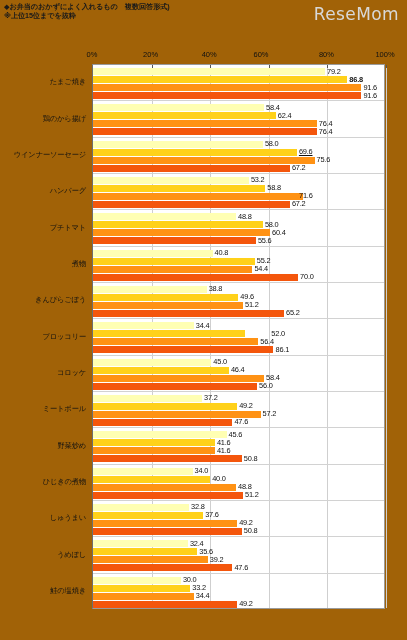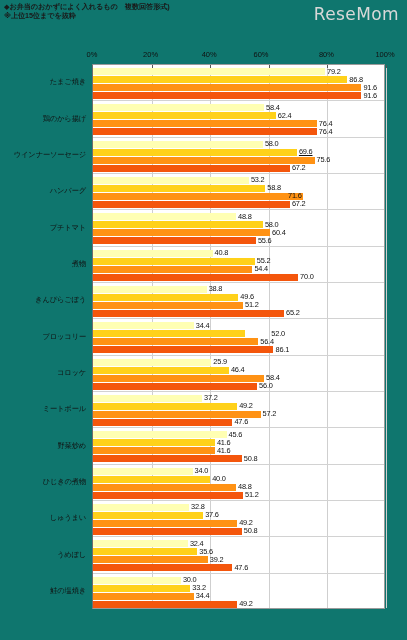--- a/index.html
+++ b/index.html
@@ -7,21 +7,21 @@
     margin: 0; padding: 0;
     width: 407px; height: 640px;
     background: #ffffff;
     font-family: "Liberation Sans", "DejaVu Sans", sans-serif;
     overflow: hidden;
   }
   #page {
     position: relative;
     width: 407px;
     height: 640px;
-    background: #0f766e;
+    background: #a16207;
   }
 
   
   #header {
     position: absolute;
     left: 4px; top: 3px;
     width: 280px;
     line-height: 1.22;
   }
   .hdr-line {
@@ -217,21 +217,21 @@
           <div class="tick-mark" style="left: 293px;"></div>
         </div>
       <div id="groups">
           <div class="group" style="height: 36.3333px;">
             <div class="bar-row">
               <div class="bar" style="width: 232.056px; background: rgb(255, 255, 179);"></div>
               <div class="bar-val" style="left: 234.056px;">79.2</div>
             </div>
             <div class="bar-row">
               <div class="bar" style="width: 254.324px; background: rgb(255, 209, 26);"></div>
-              <div class="bar-val" style="left: 256.324px;">86.8</div>
+              <div class="bar-val" style="left: 256.324px; font-weight: bold;">86.8</div>
             </div>
             <div class="bar-row">
               <div class="bar" style="width: 268.388px; background: rgb(255, 146, 20);"></div>
               <div class="bar-val" style="left: 270.388px;">91.6</div>
             </div>
             <div class="bar-row">
               <div class="bar" style="width: 268.388px; background: rgb(244, 86, 12);"></div>
               <div class="bar-val" style="left: 270.388px;">91.6</div>
             </div>
           </div>
@@ -275,21 +275,21 @@
             <div class="bar-row">
               <div class="bar" style="width: 155.876px; background: rgb(255, 255, 179);"></div>
               <div class="bar-val" style="left: 157.876px;">53.2</div>
             </div>
             <div class="bar-row">
               <div class="bar" style="width: 172.284px; background: rgb(255, 209, 26);"></div>
               <div class="bar-val" style="left: 174.284px;">58.8</div>
             </div>
             <div class="bar-row">
               <div class="bar" style="width: 209.788px; background: rgb(255, 146, 20);"></div>
-              <div class="bar-val" style="left: 195px;">71.6</div>
+              <div class="bar-val" style="left: 206px;">71.6</div>
             </div>
             <div class="bar-row">
               <div class="bar" style="width: 196.896px; background: rgb(244, 86, 12);"></div>
               <div class="bar-val" style="left: 198.896px;">67.2</div>
             </div>
           </div>
           <div class="group" style="height: 36.3333px;">
             <div class="bar-row">
               <div class="bar" style="width: 142.984px; background: rgb(255, 255, 179);"></div>
               <div class="bar-val" style="left: 144.984px;">48.8</div>
@@ -357,21 +357,21 @@
               <div class="bar-val" style="left: 167.252px;">56.4</div>
             </div>
             <div class="bar-row">
               <div class="bar" style="width: 180.488px; background: rgb(244, 86, 12);"></div>
               <div class="bar-val" style="left: 182.488px;">86.1</div>
             </div>
           </div>
           <div class="group" style="height: 36.3333px;">
             <div class="bar-row">
               <div class="bar" style="width: 118.372px; background: rgb(255, 255, 179);"></div>
-              <div class="bar-val" style="left: 120.372px;">25.9</div>
+              <div class="bar-val" style="left: 120.372px;">45.0</div>
             </div>
             <div class="bar-row">
               <div class="bar" style="width: 135.952px; background: rgb(255, 209, 26);"></div>
               <div class="bar-val" style="left: 137.952px;">46.4</div>
             </div>
             <div class="bar-row">
               <div class="bar" style="width: 171.112px; background: rgb(255, 146, 20);"></div>
               <div class="bar-val" style="left: 173.112px;">58.4</div>
             </div>
             <div class="bar-row">

